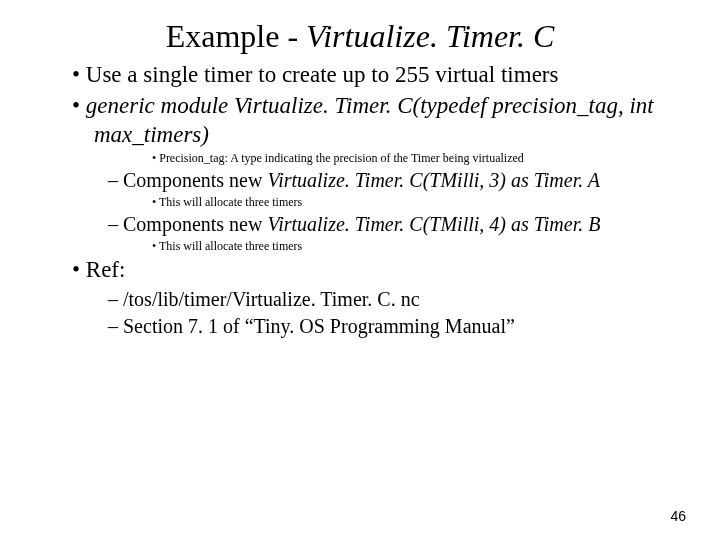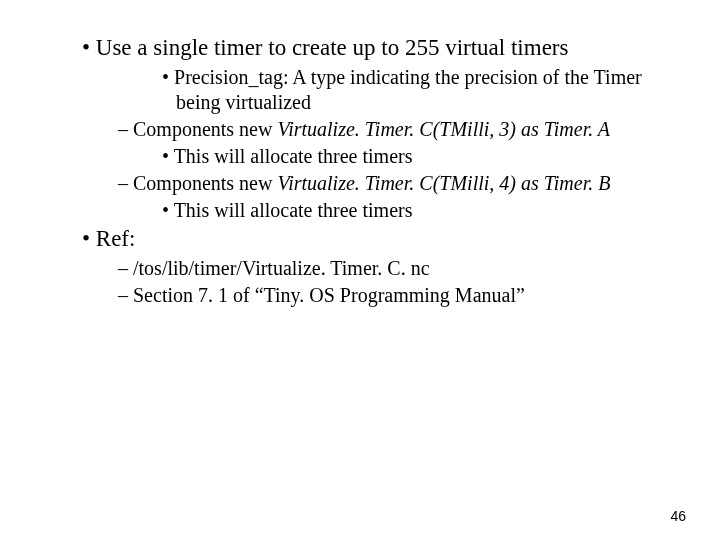--- a/index.html
+++ b/index.html
@@ -20,38 +20,38 @@
     height: 100%;
     position: relative;
   }
   .title {
     text-align: center;
     font-size: 32px;
     margin: 0 0 6px 0;
     font-weight: normal;
   }
   .title .italic { font-style: italic; }
-  ul { margin: 16px; padding: 0; list-style: none; }
+  ul { margin: 6px; padding: 0; list-style: none; }
   .lvl1 {
     font-size: 23px;
     line-height: 1.25;
     padding-left: 48px;
     text-indent: -22px;
     margin-top: 2px;
   }
   .lvl1.italic { font-style: italic; }
   .lvl2 {
     font-size: 20px;
     line-height: 1.25;
     padding-left: 80px;
     text-indent: -18px;
     margin-top: 2px;
   }
   .lvl3 {
-    font-size: 20px;
+    font-size: 12px;
     line-height: 1.25;
     padding-left: 120px;
     text-indent: -14px;
     margin-top: 2px;
   }
   .bul1::before { content: "•  "; font-style: normal; }
   .bul2::before { content: "–  "; }
   .bul3::before { content: "•  "; }
   .ital { font-style: italic; }
   .footer-center {
@@ -70,23 +70,27 @@
     font-family: Arial, sans-serif;
     font-size: 14px;
     text-align: right;
   }
 </style>
 </head>
 <body>
 
 <div class="slide">
 
+  <h1 class="title">
+    <span>Example - </span><span class="italic">Virtualize. Timer. C</span>
+  </h1>
 
   <ul>
     <li class="lvl1 bul1">Use a single timer to create up to 255 virtual timers</li>
+    <li class="lvl1 bul1 italic">generic module Virtualize. Timer. C(typedef precision_tag, int max_timers)</li>
     <li class="lvl3 bul3">Precision_tag: A type indicating the precision of the Timer being virtualized</li>
 
     <li class="lvl2 bul2"><span>Components new </span><span class="ital">Virtualize. Timer. C(TMilli, 3) as Timer. A</span></li>
     <li class="lvl3 bul3">This will allocate three timers</li>
     <li class="lvl2 bul2"><span>Components new </span><span class="ital">Virtualize. Timer. C(TMilli, 4) as Timer. B</span></li>
     <li class="lvl3 bul3">This will allocate three timers</li>
 
     <li class="lvl1 bul1">Ref:</li>
     <li class="lvl2 bul2">/tos/lib/timer/Virtualize. Timer. C. nc</li>
     <li class="lvl2 bul2">Section 7. 1 of “Tiny. OS Programming Manual”</li>

